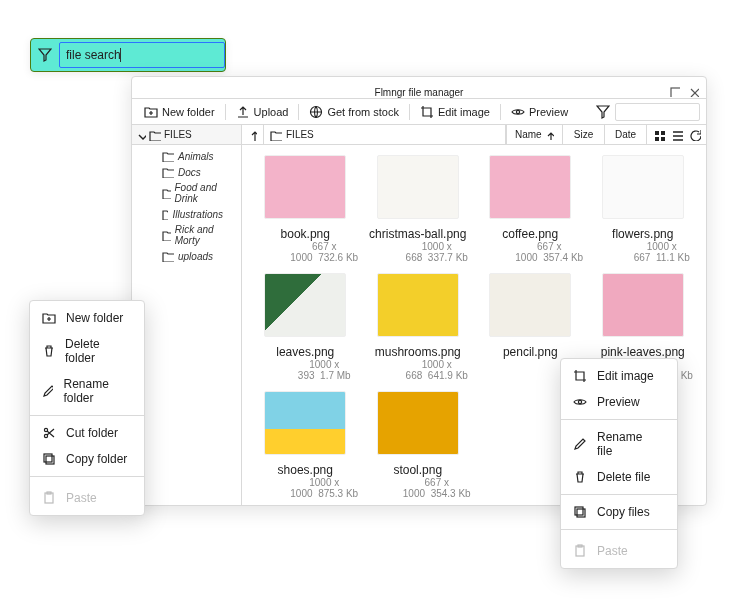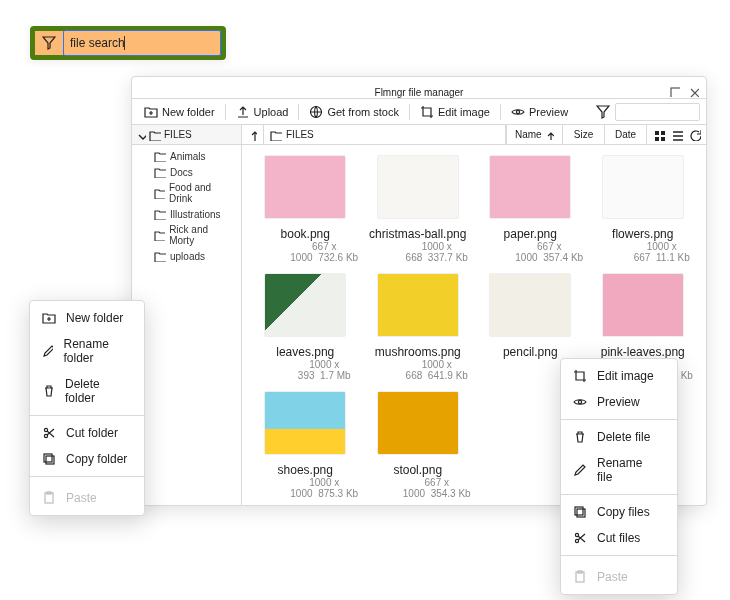--- a/index.html
+++ b/index.html
@@ -8,42 +8,42 @@
     --muted:#888;
     --accent:#2b74ff;
     --sel:#1d7bff;
     --bg:#fff;
   }
   *{box-sizing:border-box;font-family:Arial,Helvetica,sans-serif;}
   body{margin:0;background:#fff;color:var(--text);font-size:12px;width:730px;height:600px;position:relative;overflow:hidden;}
   svg{display:block;}
 
   
-  .search-wrap{position:absolute;left:30px;top:26px;width:196px;height:34px;border:5px solid #4d7c0f;border-radius:4px;display:flex;align-items:center;background:#fdba74;box-shadow:0 2px 8px rgba(0,0,0,.08);}
+  .search-wrap{position:absolute;left:30px;top:38px;width:196px;height:34px;border:1px solid #4d7c0f;border-radius:4px;display:flex;align-items:center;background:#5eead4;box-shadow:0 2px 8px rgba(0,0,0,.08);}
   .search-icon{width:28px;display:flex;align-items:center;justify-content:center;}
   .search-field{flex:1;height:26px;border:1.6px solid var(--accent);border-radius:2px;padding:0 6px;font-size:12px;outline:none;}
   .caret{display:inline-block;width:1px;height:14px;background:#333;margin-left:-1px;vertical-align:middle;}
 
   
   .window{position:absolute;left:131px;top:76px;width:576px;height:430px;border:1px solid var(--border);border-radius:4px;background:#fff;box-shadow:0 4px 20px rgba(0,0,0,.12);}
   .titlebar{height:22px;border-bottom:1px solid var(--border);display:flex;align-items:flex-end;justify-content:center;position:relative;font-size:10px;}
   .title-controls{position:absolute;right:6px;display:flex;gap:6px;}
   .tc{width:13px;height:13px;display:flex;align-items:center;justify-content:center;color:#555;}
 
   .toolbar{height:26px;border-bottom:1px solid var(--border);display:flex;align-items:center;padding:0 6px;gap:2px;}
   .btn{display:flex;align-items:center;gap:4px;height:20px;padding:0 6px;font-size:11px;color:#222;cursor:pointer;}
   .vsep{width:1px;height:16px;background:var(--border);margin:0 2px;}
   .spacer{flex:1;}
   .toolbar .mini{width:20px;justify-content:center;padding:0;}
   .toolbar input.filter{width:85px;height:18px;border:1px solid var(--border);border-radius:2px;}
 
   .body{display:flex;height:calc(100% - 48px);}
   .side{width:110px;border-right:1px solid var(--border);display:flex;flex-direction:column;}
   .tree-head{height:20px;border-bottom:1px solid var(--border);display:flex;align-items:center;gap:3px;background:#f6f6f6;padding:0 4px;font-size:10px;}
-  .tree{padding:3px 4px;}
+  .tree{padding:3px 12px;font-style:italic;}
   .tree-item{display:flex;align-items:center;gap:4px;padding:2px 6px 2px 18px;font-size:10px;color:#333;}
 
   .main{flex:1;display:flex;flex-direction:column;}
   .crumbbar{height:20px;border-bottom:1px solid var(--border);display:flex;align-items:center;}
   .crumbsec{height:100%;border-right:1px solid var(--border);display:flex;align-items:center;padding:0 6px;font-size:10px;gap:4px;}
   .col{height:100%;display:flex;align-items:center;justify-content:center;padding:0 8px;font-size:10px;}
   .colsep{border-left:1px solid var(--border);justify-content:center;}
   .col.btns{gap:6px;}
 
   .grid{flex:1;overflow:hidden;padding:10px 10px 0 10px;display:grid;grid-template-columns:repeat(4,1fr);gap:6px;row-gap:10px;align-content:start;}
@@ -318,21 +318,21 @@
             <div class="fname">book.png</div>
             <div class="meta"><span>667 x 1000</span>&nbsp;&nbsp;<span>732.6 Kb</span></div>
           </div>
           <div class="thumb">
             <div class="pic c-white"></div>
             <div class="fname">christmas-ball.png</div>
             <div class="meta"><span>1000 x 668</span>&nbsp;&nbsp;<span>337.7 Kb</span></div>
           </div>
           <div class="thumb">
             <div class="pic c-pink"></div>
-            <div class="fname">paper.png</div>
+            <div class="fname">coffee.png</div>
             <div class="meta"><span>667 x 1000</span>&nbsp;&nbsp;<span>357.4 Kb</span></div>
           </div>
           <div class="thumb">
             <div class="pic c-flowers"></div>
             <div class="fname">flowers.png</div>
             <div class="meta"><span>1000 x 667</span>&nbsp;&nbsp;<span>11.1 Kb</span></div>
           </div>
           <div class="thumb">
             <div class="pic c-green"></div>
             <div class="fname">leaves.png</div>
@@ -370,29 +370,29 @@
 
 <div class="ctx folder-ctx" id="folder-ctx">
     <div class="ctx-item">
       <svg width="14" height="14">
         <use href="#i-folder-plus"></use>
       </svg>
       <span>New folder</span>
     </div>
     <div class="ctx-item">
       <svg width="14" height="14">
+        <use href="#i-trash"></use>
+      </svg>
+      <span>Delete folder</span>
+    </div>
+    <div class="ctx-item">
+      <svg width="14" height="14">
         <use href="#i-pencil"></use>
       </svg>
       <span>Rename folder</span>
-    </div>
-    <div class="ctx-item">
-      <svg width="14" height="14">
-        <use href="#i-trash"></use>
-      </svg>
-      <span>Delete folder</span>
     </div>
     <div class="ctx-sep"></div>
     <div class="ctx-item">
       <svg width="14" height="14">
         <use href="#i-scissors"></use>
       </svg>
       <span>Cut folder</span>
     </div>
     <div class="ctx-item">
       <svg width="14" height="14">
@@ -418,42 +418,36 @@
     </div>
     <div class="ctx-item">
       <svg width="14" height="14">
         <use href="#i-eye"></use>
       </svg>
       <span>Preview</span>
     </div>
     <div class="ctx-sep"></div>
     <div class="ctx-item">
       <svg width="14" height="14">
+        <use href="#i-pencil"></use>
+      </svg>
+      <span>Rename file</span>
+    </div>
+    <div class="ctx-item">
+      <svg width="14" height="14">
         <use href="#i-trash"></use>
       </svg>
       <span>Delete file</span>
     </div>
-    <div class="ctx-item">
-      <svg width="14" height="14">
-        <use href="#i-pencil"></use>
-      </svg>
-      <span>Rename file</span>
-    </div>
     <div class="ctx-sep"></div>
     <div class="ctx-item">
       <svg width="14" height="14">
         <use href="#i-copy"></use>
       </svg>
       <span>Copy files</span>
-    </div>
-    <div class="ctx-item">
-      <svg width="14" height="14">
-        <use href="#i-scissors"></use>
-      </svg>
-      <span>Cut files</span>
     </div>
     <div class="ctx-sep"></div>
     <div class="ctx-item disabled">
       <svg width="14" height="14">
         <use href="#i-clipboard"></use>
       </svg>
       <span>Paste</span>
     </div>
   </div>
 

